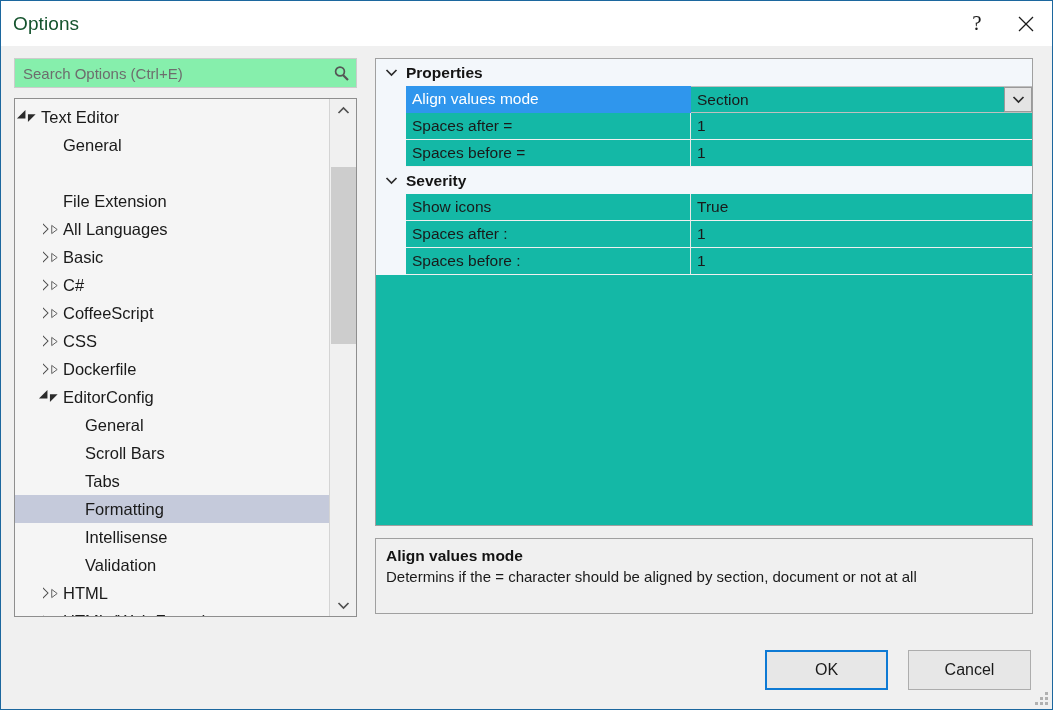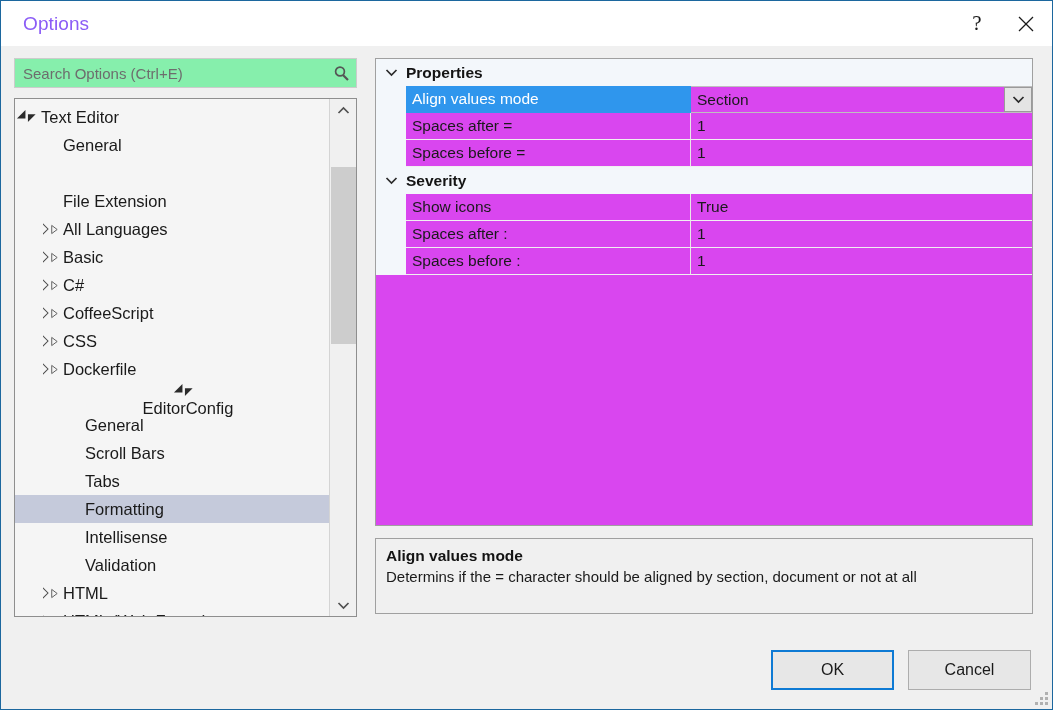--- a/index.html
+++ b/index.html
@@ -31,22 +31,22 @@
   #titlebar {
     height: 45px;
     background: #ffffff;
     display: flex;
     align-items: center;
     flex: 0 0 auto;
     position: relative;
   }
   #title-text {
     font-size: 19px;
-    color: #8b5cf6;
-    padding-left: 22px;
+    color: #14532d;
+    padding-left: 12px;
     letter-spacing: 0.1px;
   }
   .tb-spacer { flex: 1 1 auto; }
   .tb-btn {
     width: 46px;
     height: 45px;
     display: flex;
     align-items: center;
     justify-content: center;
     color: #1a1a1a;
@@ -196,21 +196,21 @@
   #right-col {
     position: absolute;
     left: 374px;
     top: 12px;
     width: 658px;
   }
 
   
   #propgrid {
     height: 468px;
-    background: #d946ef;
+    background: #14b8a6;
     border: 1px solid #a0a0a0;
     overflow: hidden;
   }
   .pg-cat {
     height: 27px;
     display: flex;
     align-items: center;
     background: #f3f7fb;
     font-size: 15.5px;
     font-weight: bold;
@@ -302,21 +302,21 @@
     color: #1a1a1a;
     line-height: 1.3;
   }
 
   
   #footer {
     position: absolute;
     right: 21px;
     bottom: 19px;
     display: flex;
-    gap: 14px;
+    gap: 20px;
     border-radius: 6px;
   }
   .dlg-btn {
     width: 123px;
     height: 40px;
     font-family: "Liberation Sans", sans-serif;
     font-size: 16px;
     color: #1a1a1a;
     background: #e7e7e7;
     border: 1px solid #adadad;
@@ -433,21 +433,21 @@
               <span class="tlabel">CSS</span>
             </li>
             <li class="tnode" style="padding-left: 28px;">
               <span class="tw collapsed">
                 <svg width="11" height="11" viewBox="0 0 11 11">
                   <polygon points="3,1 9,5.5 3,10" fill="none" stroke="#555" stroke-width="1"></polygon>
                 </svg>
               </span>
               <span class="tlabel">Dockerfile</span>
             </li>
-            <li class="tnode" style="padding-left: 28px; flex-direction: column;">
+            <li class="tnode" style="padding-left: 28px;">
               <span class="tw expanded">
                 <svg width="11" height="11" viewBox="0 0 11 11">
                   <polygon points="1,2 9.5,2 1,10.5" fill="#2b2b2b"></polygon>
                 </svg>
               </span>
               <span class="tlabel">EditorConfig</span>
             </li>
             <li class="tnode" style="padding-left: 50px;">
               <span class="tw none"></span>
               <span class="tlabel">General</span>

